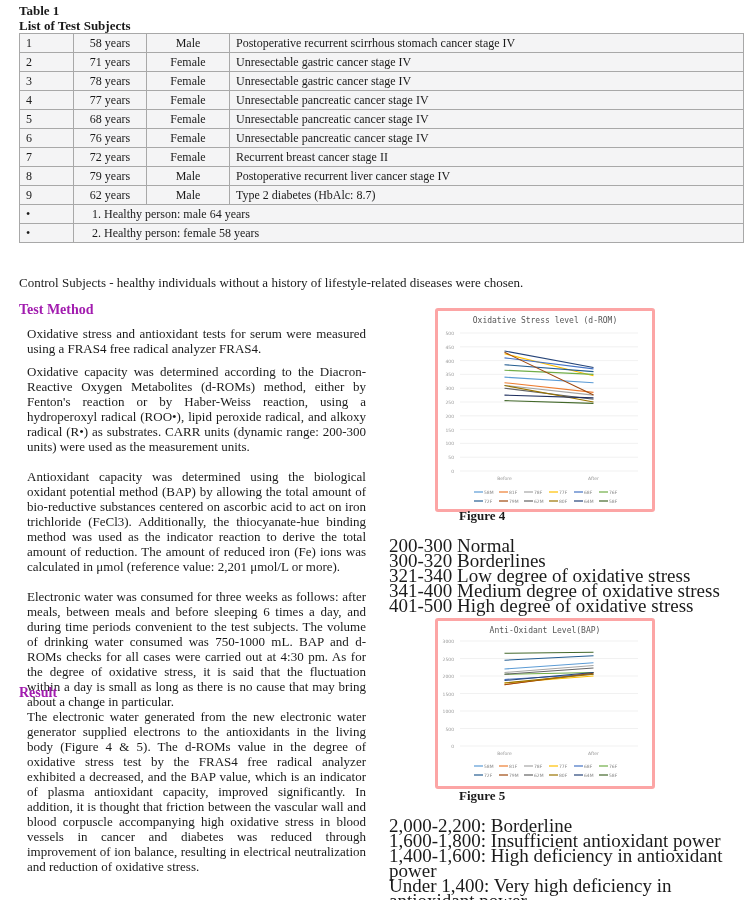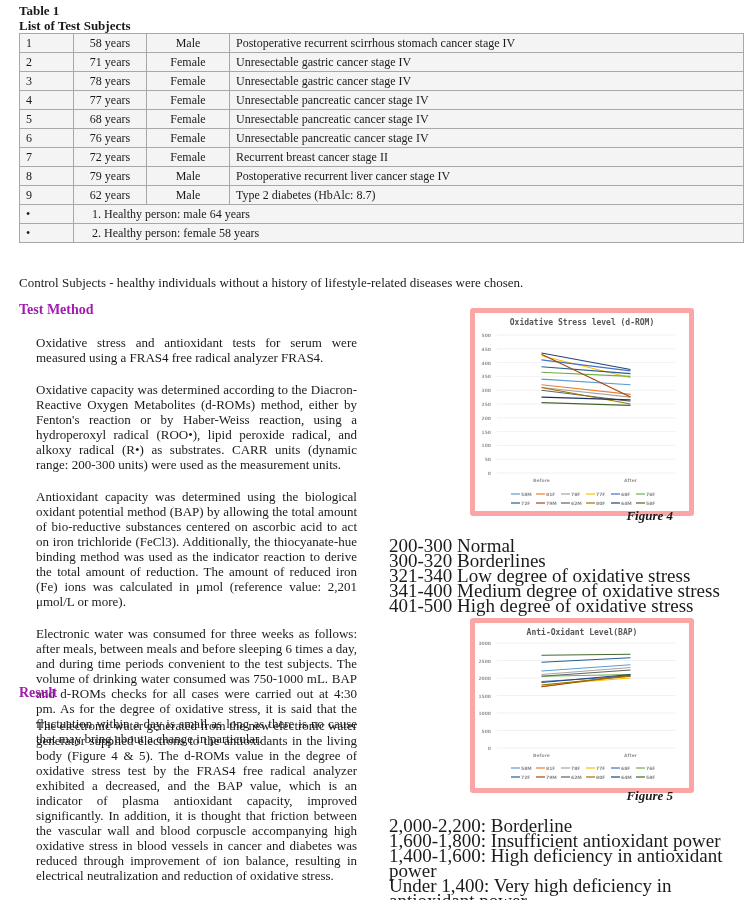--- a/index.html
+++ b/index.html
@@ -10,24 +10,24 @@
                    font-size:12px; background:#f4f4f5; }
   table.subjects td { border:1px solid #a8a8a8; height:18px; padding:0 6px; line-height:18px; }
   td.c-num { width:41px; }
   td.c-age { width:60px; text-align:center; }
   td.c-sex { width:70px; text-align:center; }
   td.c-dx  { }
   td.bullet { width:41px; }
   .control { position:absolute; left:19px; top:275px; font-size:13px; }
   .left { position:absolute; left:19px; width:355px; font-size:13px; line-height:15px; text-align:justify; }
   .h { color:#a21caf; font-weight:bold; font-size:14px; line-height:16px; }
-  .p { margin:17px; }
-  .fig { position:absolute; left:470px; width:214px; background:#fff; border:5px solid #fca5a5; border-radius:3px;font-weight:bold; }
+  .p { margin:8px; }
+  .fig { position:absolute; left:435px; width:214px; background:#fff; border:3px solid #fca5a5; border-radius:3px; }
   .fig svg { display:block; }
-  .figcap { position:absolute; font-weight:bold; font-size:13px; text-align:right; width:214px; left:459px;font-style:italic; }
+  .figcap { position:absolute; font-weight:bold; font-size:13px; text-align:left; width:214px; left:459px; }
   .legend-list { position:absolute; left:389px; font-size:19px; line-height:15px; }
 </style>
 </head>
 <body>
 
 <div class="tbl-caption">
   <div>Table 1</div>
   <div>List of Test Subjects</div>
 </div>
 

